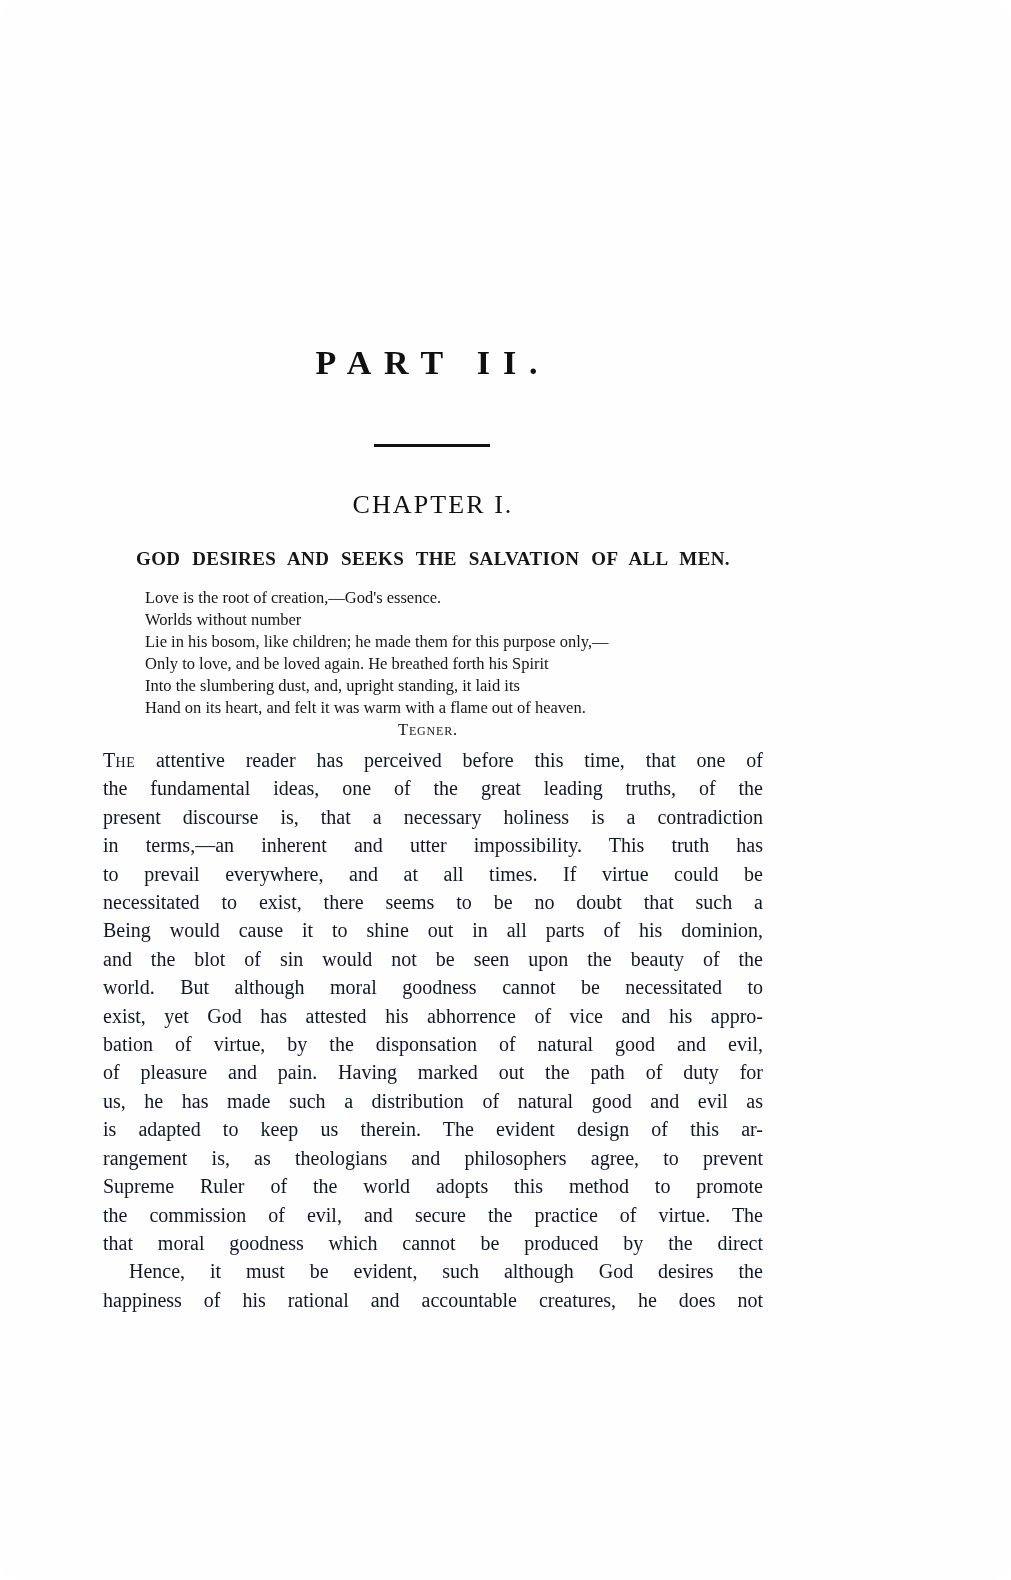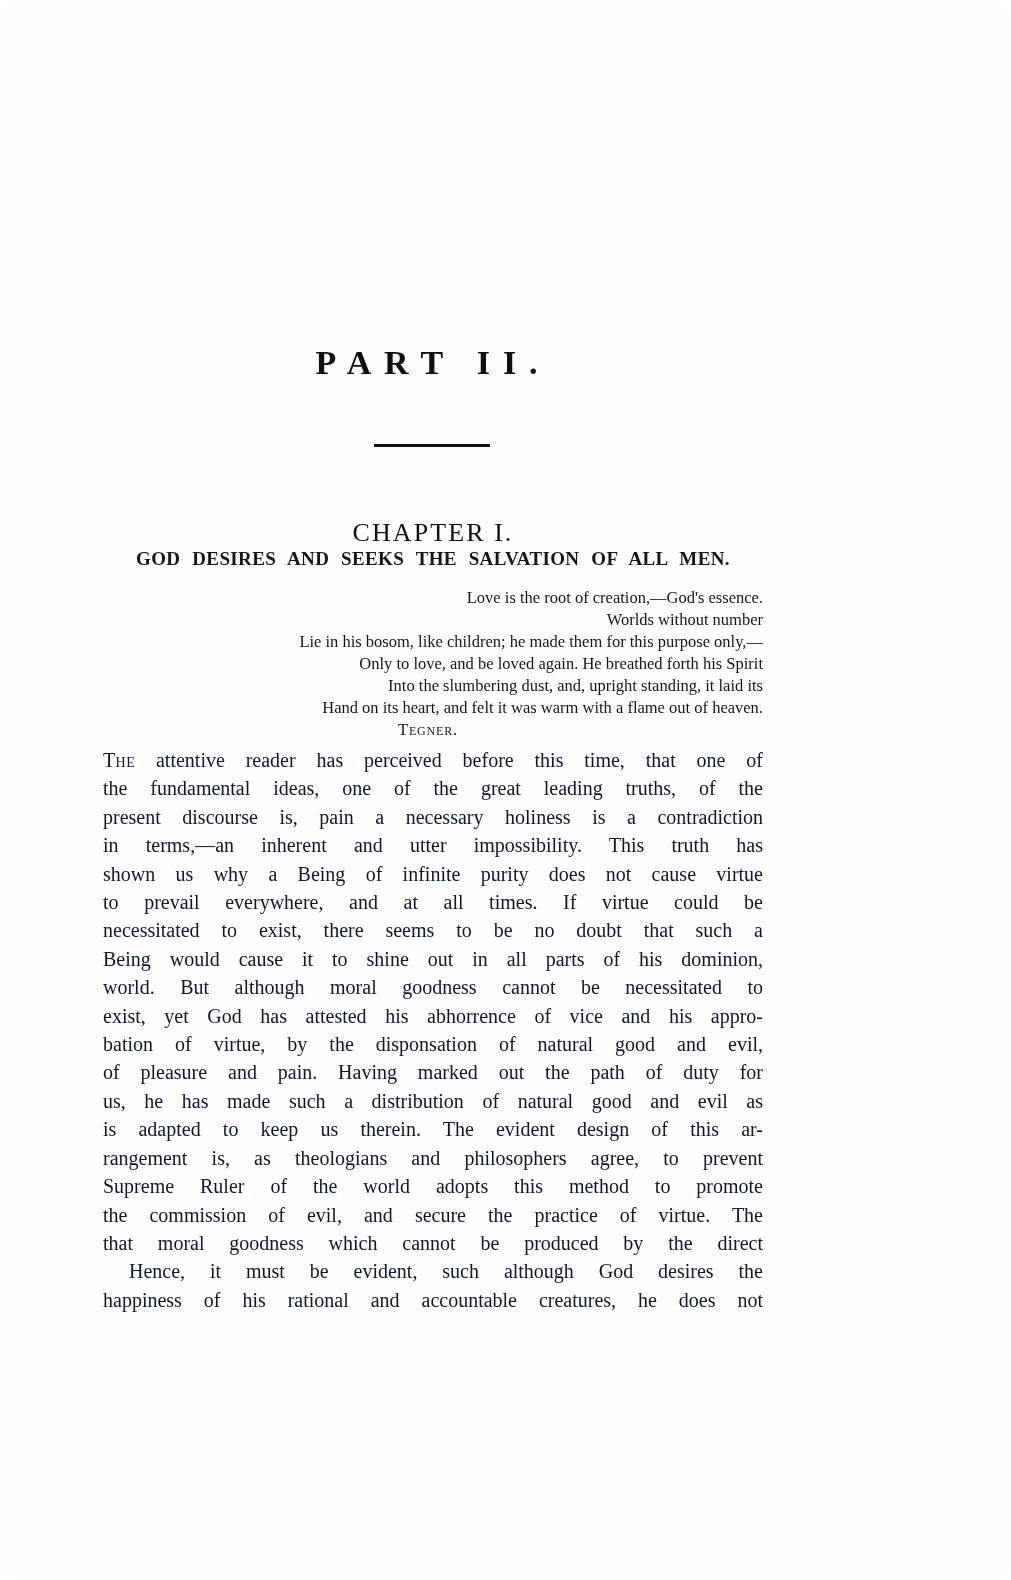--- a/index.html
+++ b/index.html
@@ -39,21 +39,21 @@
   .divider-rule {
     position: absolute;
     top: 444px;
     left: 271px;
     width: 116px;
     height: 3px;
     background: #121212;
   }
   .chapter-title {
     position: absolute;
-    top: 518px;
+    top: 490px;
     left: 0;
     width: 100%;
     text-align: center;
     font-size: 26px;
     font-weight: normal;
     letter-spacing: 0.08em;
     color: #101010;
   }
   .chapter-subtitle {
     position: absolute;
@@ -69,21 +69,21 @@
   }
   .epigraph {
     position: absolute;
     top: 587px;
     left: 42px;
     width: 618px;
     font-size: 16.5px;
     line-height: 22px;
     color: #151515;
   }
-  .ep-line { white-space: nowrap; text-align: right; }
+  .ep-line { white-space: nowrap; }
   .ep-attribution {
     text-align: center;
     padding-right: 52px;
     font-variant: small-caps;
     letter-spacing: 0.05em;
   }
   .body-text {
     position: absolute;
     top: 746px;
     left: 0;
@@ -124,26 +124,26 @@
           <div class="ep-line">Into the slumbering dust, and, upright standing, it laid its</div>
           <div class="ep-line">Hand on its heart, and felt it was warm with a flame out of heaven.</div>
         </div>
       <div class="ep-attribution">Tegner.</div>
     </div>
 
     <div class="body-text">
         <div class="paragraph">
           <div class="line"><span class="lead-smallcaps">The</span> attentive reader has perceived before this time, that one of</div>
           <div class="line">the fundamental ideas, one of the great leading truths, of the</div>
-          <div class="line">present discourse is, pain a necessary holiness is a contradiction</div>
+          <div class="line">present discourse is, that a necessary holiness is a contradiction</div>
           <div class="line">in terms,—an inherent and utter impossibility.  This truth has</div>
-          <div class="line">shown us why a Being of infinite purity does not cause virtue</div>
           <div class="line">to prevail everywhere, and at all times.  If virtue could be</div>
           <div class="line">necessitated to exist, there seems to be no doubt that such a</div>
           <div class="line">Being would cause it to shine out in all parts of his dominion,</div>
+          <div class="line">and the blot of sin would not be seen upon the beauty of the</div>
           <div class="line">world.  But although moral goodness cannot be necessitated to</div>
           <div class="line">exist, yet God has attested his abhorrence of vice and his appro-</div>
           <div class="line">bation of virtue, by the disponsation of natural good and evil,</div>
           <div class="line">of pleasure and pain.  Having marked out the path of duty for</div>
           <div class="line">us, he has made such a distribution of natural good and evil as</div>
           <div class="line">is adapted to keep us therein.  The evident design of this ar-</div>
           <div class="line">rangement is, as theologians and philosophers agree, to prevent</div>
           <div class="line">Supreme Ruler of the world adopts this method to promote</div>
           <div class="line">the commission of evil, and secure the practice of virtue.  The</div>
           <div class="line">that moral goodness which cannot be produced by the direct</div>

